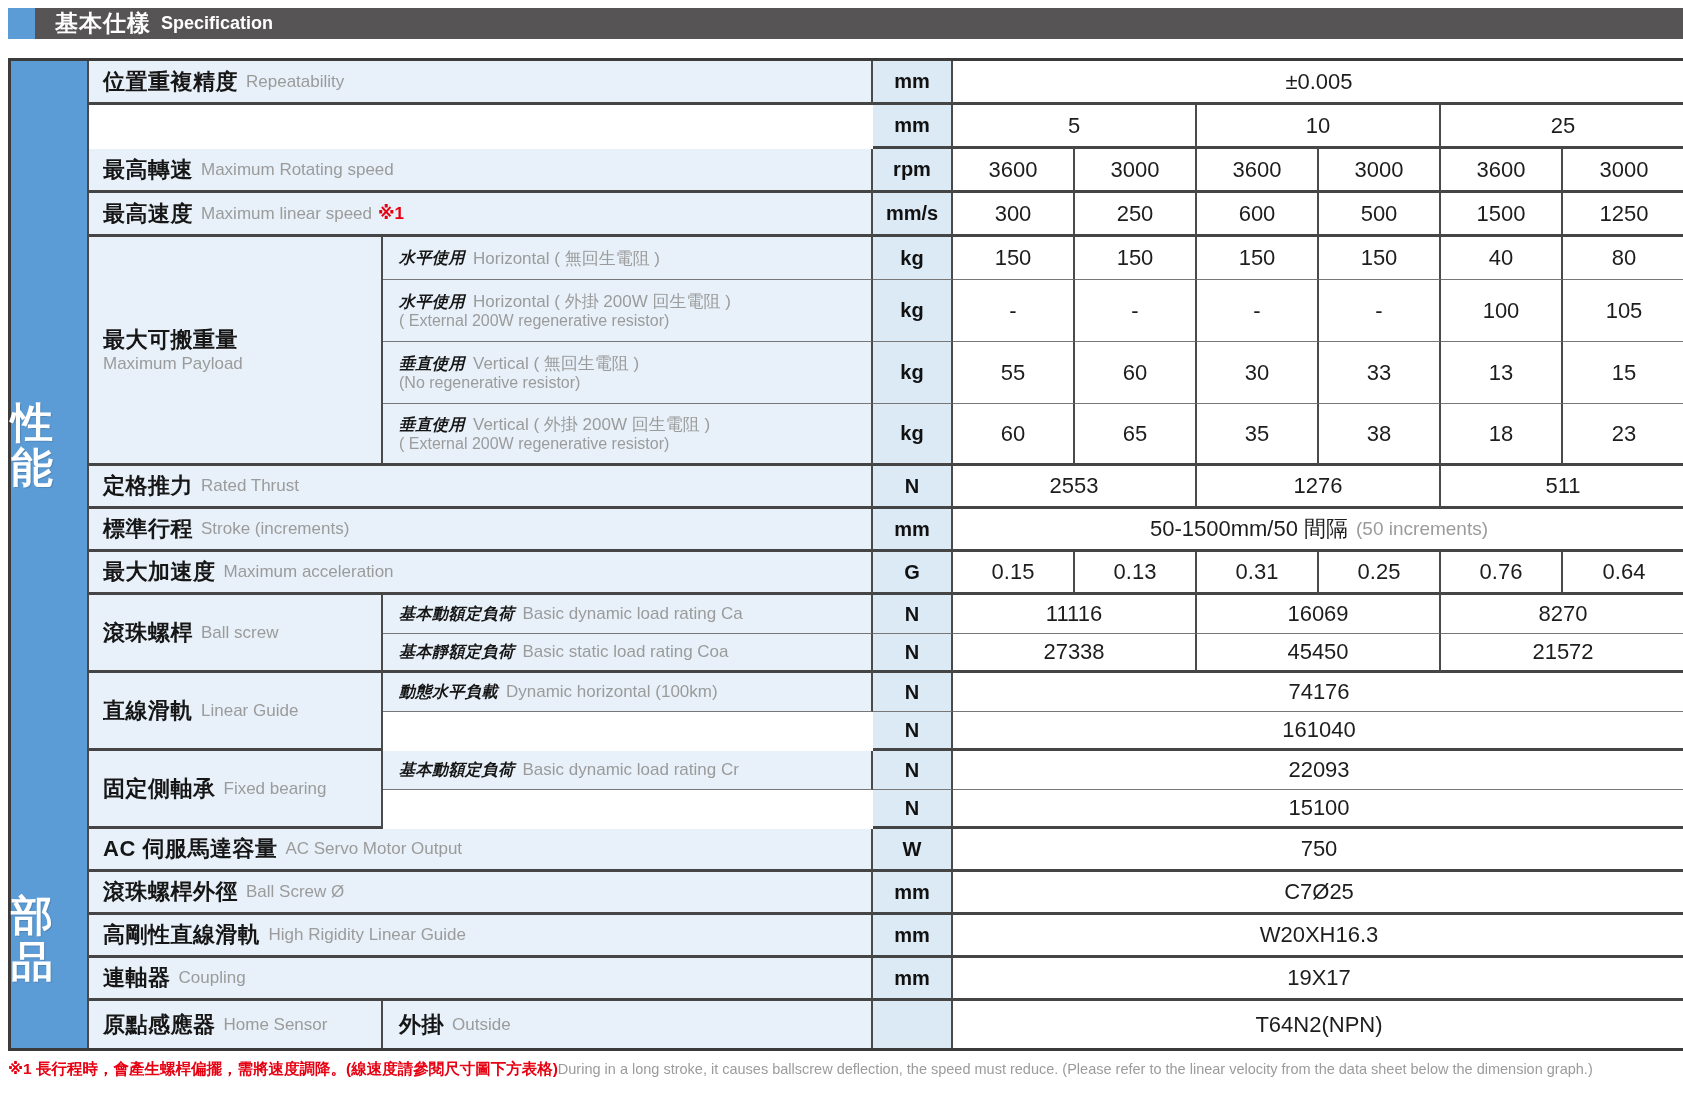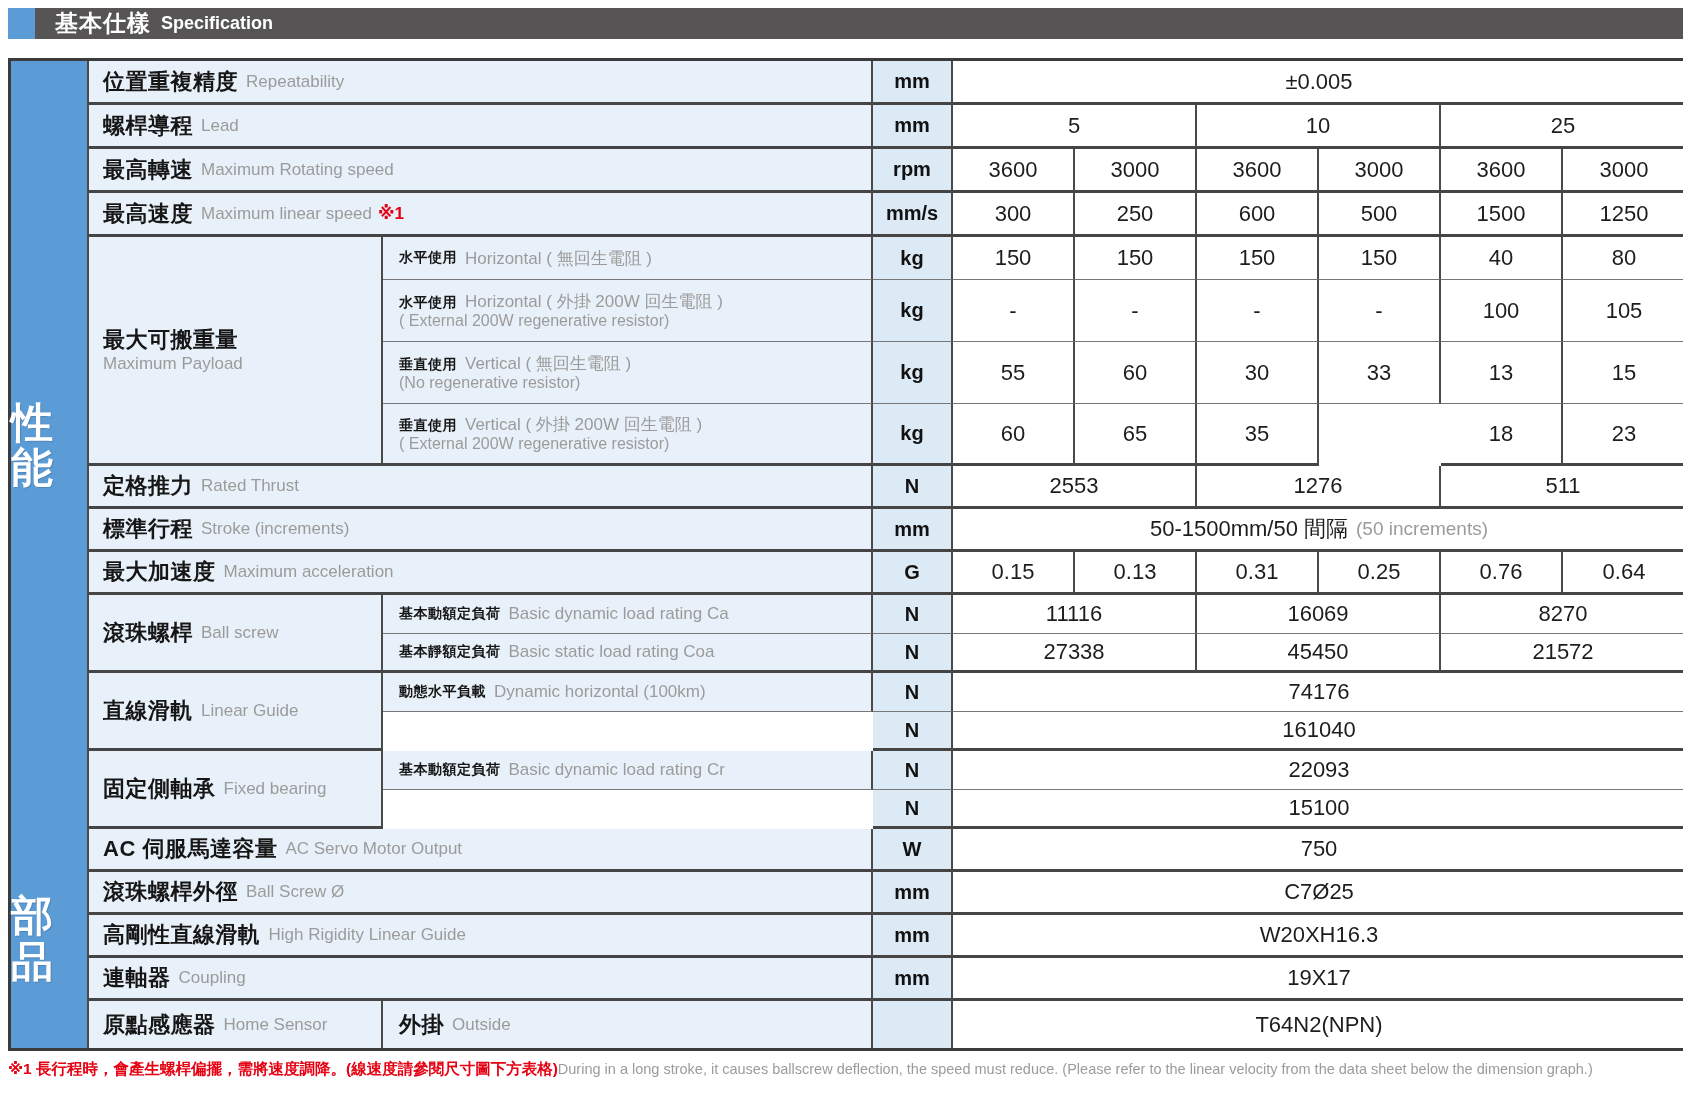--- a/index.html
+++ b/index.html
@@ -22,21 +22,21 @@
   .c{box-sizing:border-box;border-right:2px solid #4a4a4a;border-bottom:3px solid #454545;
      display:flex;align-items:center;overflow:hidden;}
   .thin{border-bottom-width:1px;border-bottom-color:#777;}
   .no-b{border-bottom:none;}
   .no-r{border-right:none;}
   .lab{background:#E8F1F9;padding-left:14px;}
   .sub{padding-left:16px;}
   .unit{background:#DCEAF6;justify-content:center;font-weight:bold;font-size:20px;color:#111;}
   .val{background:#fff;justify-content:center;font-size:22px;color:#1d1d1d;}
   .zh{font-size:22px;font-weight:bold;color:#161616;letter-spacing:0.5px;white-space:nowrap;}
-  .zh.s{font-size:14px;}
+  .zh.s{font-size:16px;font-style:italic;}
   .en{font-size:17px;color:#9b9b9b;margin-left:8px;white-space:nowrap;}
   .en2{font-size:16px;color:#9b9b9b;white-space:nowrap;line-height:1.15;}
   .two{display:flex;flex-direction:column;justify-content:center;line-height:1.25;}
   .note{color:#E60012;font-weight:bold;font-size:17px;margin-left:6px;}
   .gray-part{color:#9b9b9b;font-size:19px;margin-left:8px;}
   .side{background:#5C9CD6;border-right:2px solid #4a4a4a;display:flex;flex-direction:column;
         justify-content:center;align-items:center;color:#fff;font-size:42px;font-weight:bold;
         line-height:1.08;letter-spacing:0;}
   .side.no-b{border-bottom:none;}
   .side div{text-shadow:1px 1px 1px rgba(0,0,0,.15);}
@@ -68,24 +68,20 @@
       <div>部品</div>
     </div>
 
     <div class="c lab" style="grid-area:1/2/2/4">
       <span class="zh">位置重複精度</span>
       <span class="en">Repeatability</span>
     </div>
     <div class="c unit" style="grid-area:1/4/2/5">mm</div>
     <div class="c val no-r" style="grid-area:1/5/2/11">±0.005</div>
 
-    <div class="c lab" style="grid-area:2/2/3/4">
-      <span class="zh">螺桿導程</span>
-      <span class="en">Lead</span>
-    </div>
     <div class="c unit" style="grid-area:2/4/3/5">mm</div>
     <div class="c val" style="grid-area:2/5/3/7">5</div>
     <div class="c val" style="grid-area:2/7/3/9">10</div>
     <div class="c val no-r" style="grid-area:2/9/3/11">25</div>
 
     <div class="c lab" style="grid-area:3/2/4/4">
       <span class="zh">最高轉速</span>
       <span class="en">Maximum Rotating speed</span>
     </div>
     <div class="c unit" style="grid-area:3/4/4/5">rpm</div>
@@ -158,20 +154,21 @@
     <div class="c lab sub" style="grid-area:8/3/9/4">
       <div class="two">
         <div><span class="zh s">垂直使用</span><span class="en">Vertical ( 外掛 200W 回生電阻 )</span></div>
         <div class="en2">( External 200W regenerative resistor)</div>
       </div>
     </div>
     <div class="c unit" style="grid-area:8/4/9/5">kg</div>
     <div class="c val" style="grid-area:8/5/9/6">60</div>
     <div class="c val" style="grid-area:8/6/9/7">65</div>
     <div class="c val" style="grid-area:8/7/9/8">35</div>
+    <div class="c val" style="grid-area:8/8/9/9">38</div>
     <div class="c val" style="grid-area:8/9/9/10">18</div>
     <div class="c val no-r" style="grid-area:8/10/9/11">23</div>
 
     <div class="c lab" style="grid-area:9/2/10/4">
       <span class="zh">定格推力</span>
       <span class="en">Rated Thrust</span>
     </div>
     <div class="c unit" style="grid-area:9/4/10/5">N</div>
     <div class="c val" style="grid-area:9/5/10/7">2553</div>
     <div class="c val" style="grid-area:9/7/10/9">1276</div>

